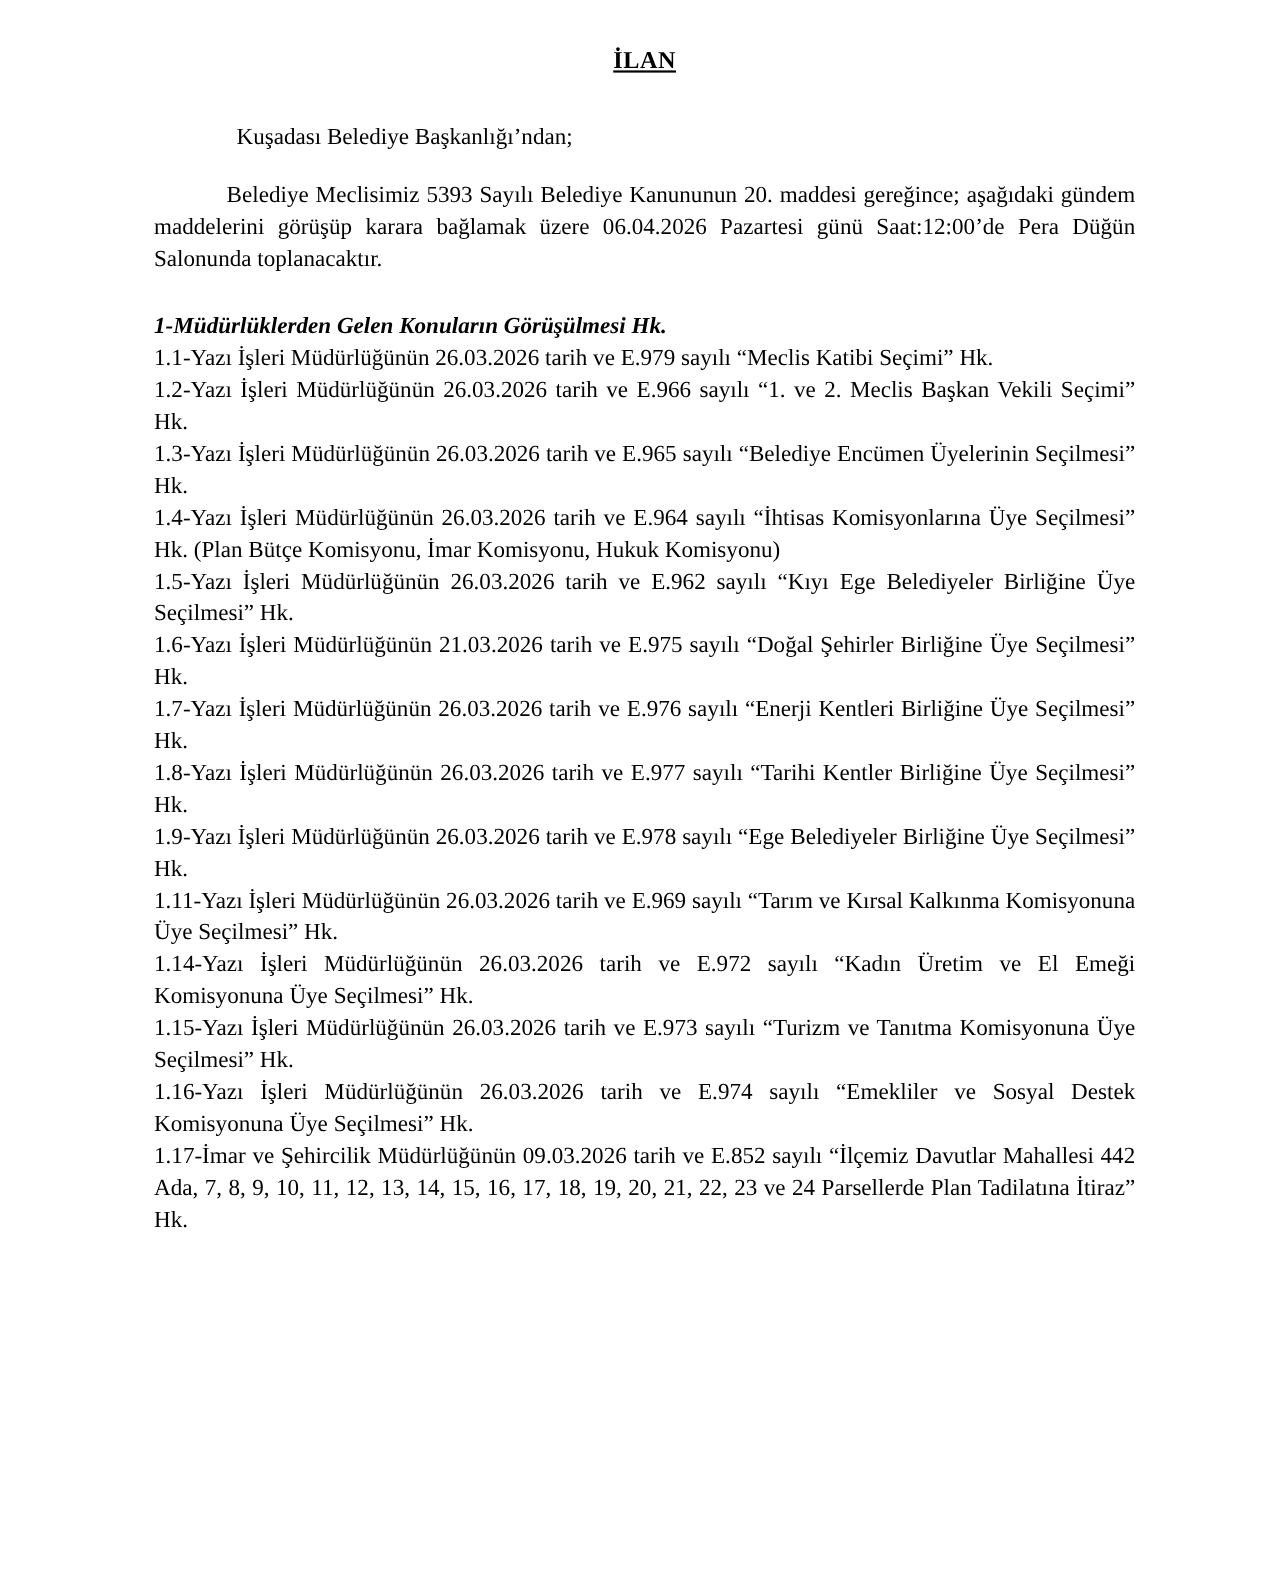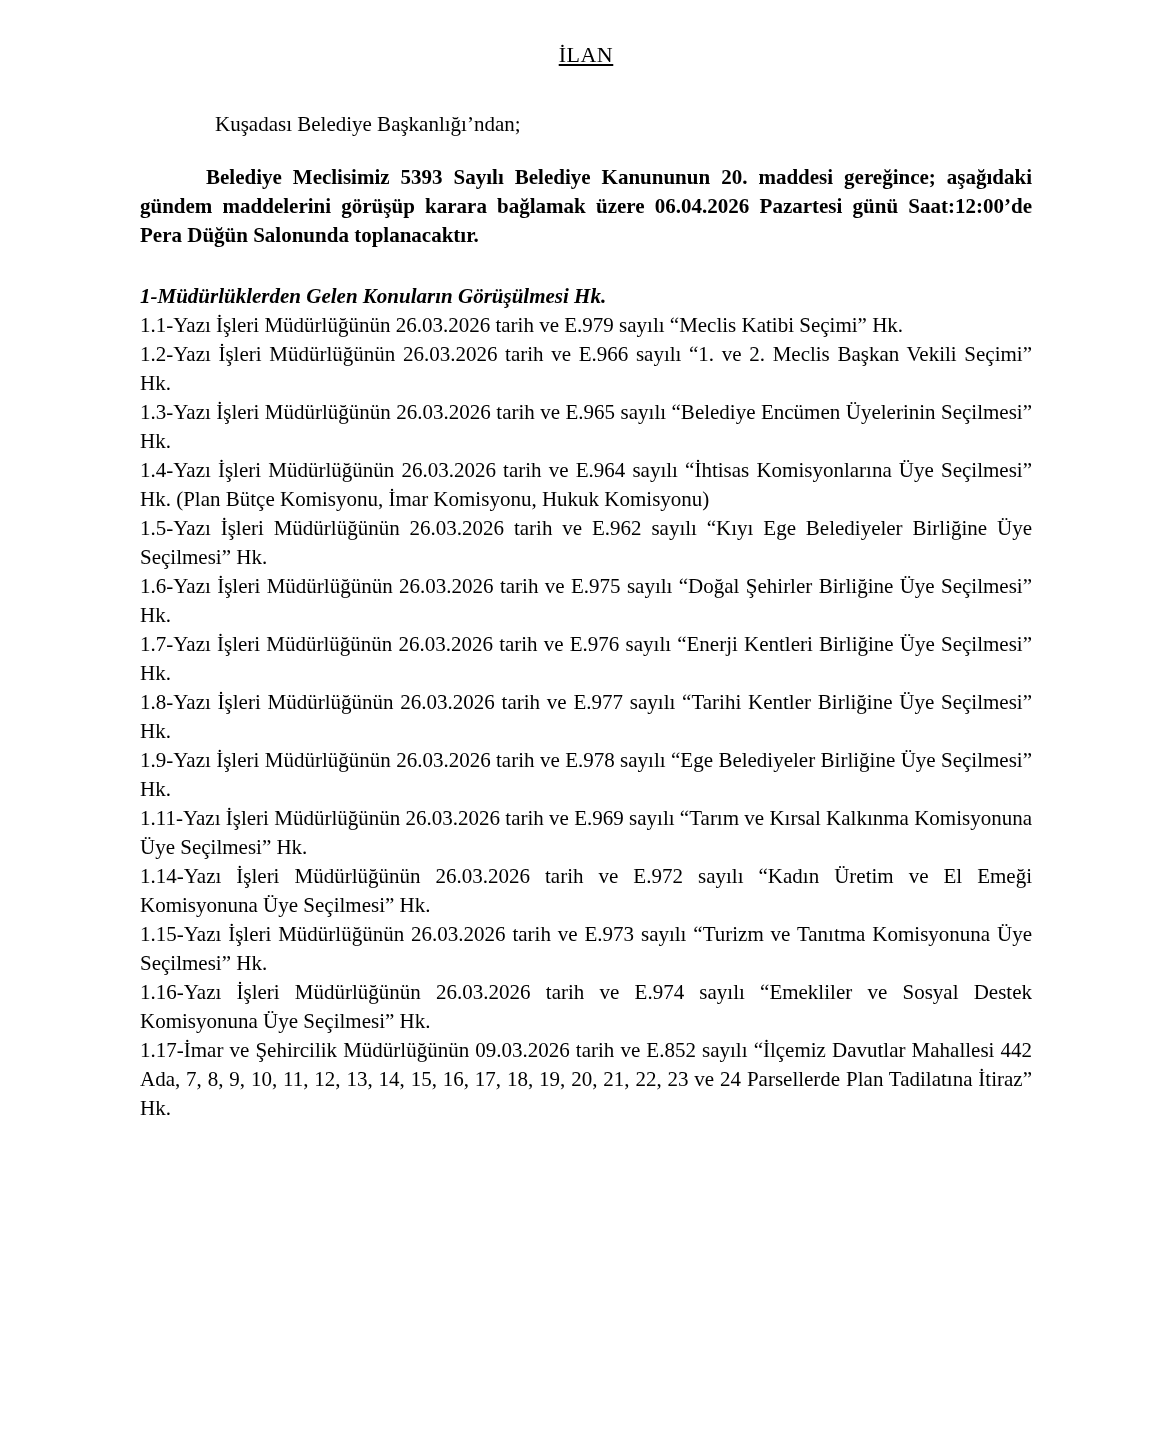--- a/index.html
+++ b/index.html
@@ -16,36 +16,35 @@
     .page {
       box-sizing: border-box;
       width: 1170px;
       min-height: 1433px;
       padding: 40px 138px 30px 140px;
       font-size: 21px;
       line-height: 29px;
     }
     .doc-title {
       font-size: 22px;
-      font-weight: normal;
+      font-weight: bold;
       text-align: center;
       text-decoration: underline;
       margin: 0 0 41px 0;
       line-height: 29px;
       letter-spacing: 0.5px;
     }
     .salutation {
       margin: 0 0 24px 0;
       text-indent: 75px;
     }
     .intro {
       margin: 0 0 32px 0;
       text-align: justify;
       text-indent: 66px;
-      font-weight: bold;
     }
     .agenda-heading {
       margin: 0;
       font-weight: bold;
     }
     .agenda-heading span {
       text-decoration: underline;
     }
     .section-heading {
       margin: 0;
@@ -68,21 +67,21 @@
   <p class="intro">Belediye Meclisimiz 5393 Sayılı Belediye Kanununun 20. maddesi gereğince; aşağıdaki gündem maddelerini görüşüp karara bağlamak üzere 06.04.2026 Pazartesi günü Saat:12:00’de Pera Düğün Salonunda toplanacaktır.</p>
 
 
   <p class="section-heading">1-Müdürlüklerden Gelen Konuların Görüşülmesi Hk.</p>
 
   <p class="agenda-item">1.1-Yazı İşleri Müdürlüğünün 26.03.2026 tarih ve E.979 sayılı “Meclis Katibi Seçimi” Hk.</p>
   <p class="agenda-item">1.2-Yazı İşleri Müdürlüğünün 26.03.2026 tarih ve E.966 sayılı “1. ve 2. Meclis Başkan Vekili Seçimi” Hk.</p>
   <p class="agenda-item">1.3-Yazı İşleri Müdürlüğünün 26.03.2026 tarih ve E.965 sayılı “Belediye Encümen Üyelerinin Seçilmesi” Hk.</p>
   <p class="agenda-item">1.4-Yazı İşleri Müdürlüğünün 26.03.2026 tarih ve E.964 sayılı “İhtisas Komisyonlarına Üye Seçilmesi” Hk. (Plan Bütçe Komisyonu, İmar Komisyonu, Hukuk Komisyonu)</p>
   <p class="agenda-item">1.5-Yazı İşleri Müdürlüğünün 26.03.2026 tarih ve E.962 sayılı “Kıyı Ege Belediyeler Birliğine Üye Seçilmesi” Hk.</p>
-  <p class="agenda-item">1.6-Yazı İşleri Müdürlüğünün 26.03.2026 tarih ve E.975 sayılı “Doğal Şehirler Birliğine Üye Seçilmesi” Hk.</p>
+  <p class="agenda-item">1.6-Yazı İşleri Müdürlüğünün 21.03.2026 tarih ve E.975 sayılı “Doğal Şehirler Birliğine Üye Seçilmesi” Hk.</p>
   <p class="agenda-item">1.7-Yazı İşleri Müdürlüğünün 26.03.2026 tarih ve E.976 sayılı “Enerji Kentleri Birliğine Üye Seçilmesi” Hk.</p>
   <p class="agenda-item">1.8-Yazı İşleri Müdürlüğünün 26.03.2026 tarih ve E.977 sayılı “Tarihi Kentler Birliğine Üye Seçilmesi” Hk.</p>
   <p class="agenda-item">1.9-Yazı İşleri Müdürlüğünün 26.03.2026 tarih ve E.978 sayılı “Ege Belediyeler Birliğine Üye Seçilmesi” Hk.</p>
   <p class="agenda-item">1.11-Yazı İşleri Müdürlüğünün 26.03.2026 tarih ve E.969 sayılı “Tarım ve Kırsal Kalkınma Komisyonuna Üye Seçilmesi” Hk.</p>
   <p class="agenda-item">1.14-Yazı İşleri Müdürlüğünün 26.03.2026 tarih ve E.972 sayılı “Kadın Üretim ve El Emeği Komisyonuna Üye Seçilmesi” Hk.</p>
   <p class="agenda-item">1.15-Yazı İşleri Müdürlüğünün 26.03.2026 tarih ve E.973 sayılı “Turizm ve Tanıtma Komisyonuna Üye Seçilmesi” Hk.</p>
   <p class="agenda-item">1.16-Yazı İşleri Müdürlüğünün 26.03.2026 tarih ve E.974 sayılı “Emekliler ve Sosyal Destek Komisyonuna Üye Seçilmesi” Hk.</p>
   <p class="agenda-item">1.17-İmar ve Şehircilik Müdürlüğünün 09.03.2026 tarih ve E.852 sayılı “İlçemiz Davutlar Mahallesi 442 Ada, 7, 8, 9, 10, 11, 12, 13, 14, 15, 16, 17, 18, 19, 20, 21, 22, 23 ve 24 Parsellerde Plan Tadilatına İtiraz” Hk.</p>
 </div>
 

